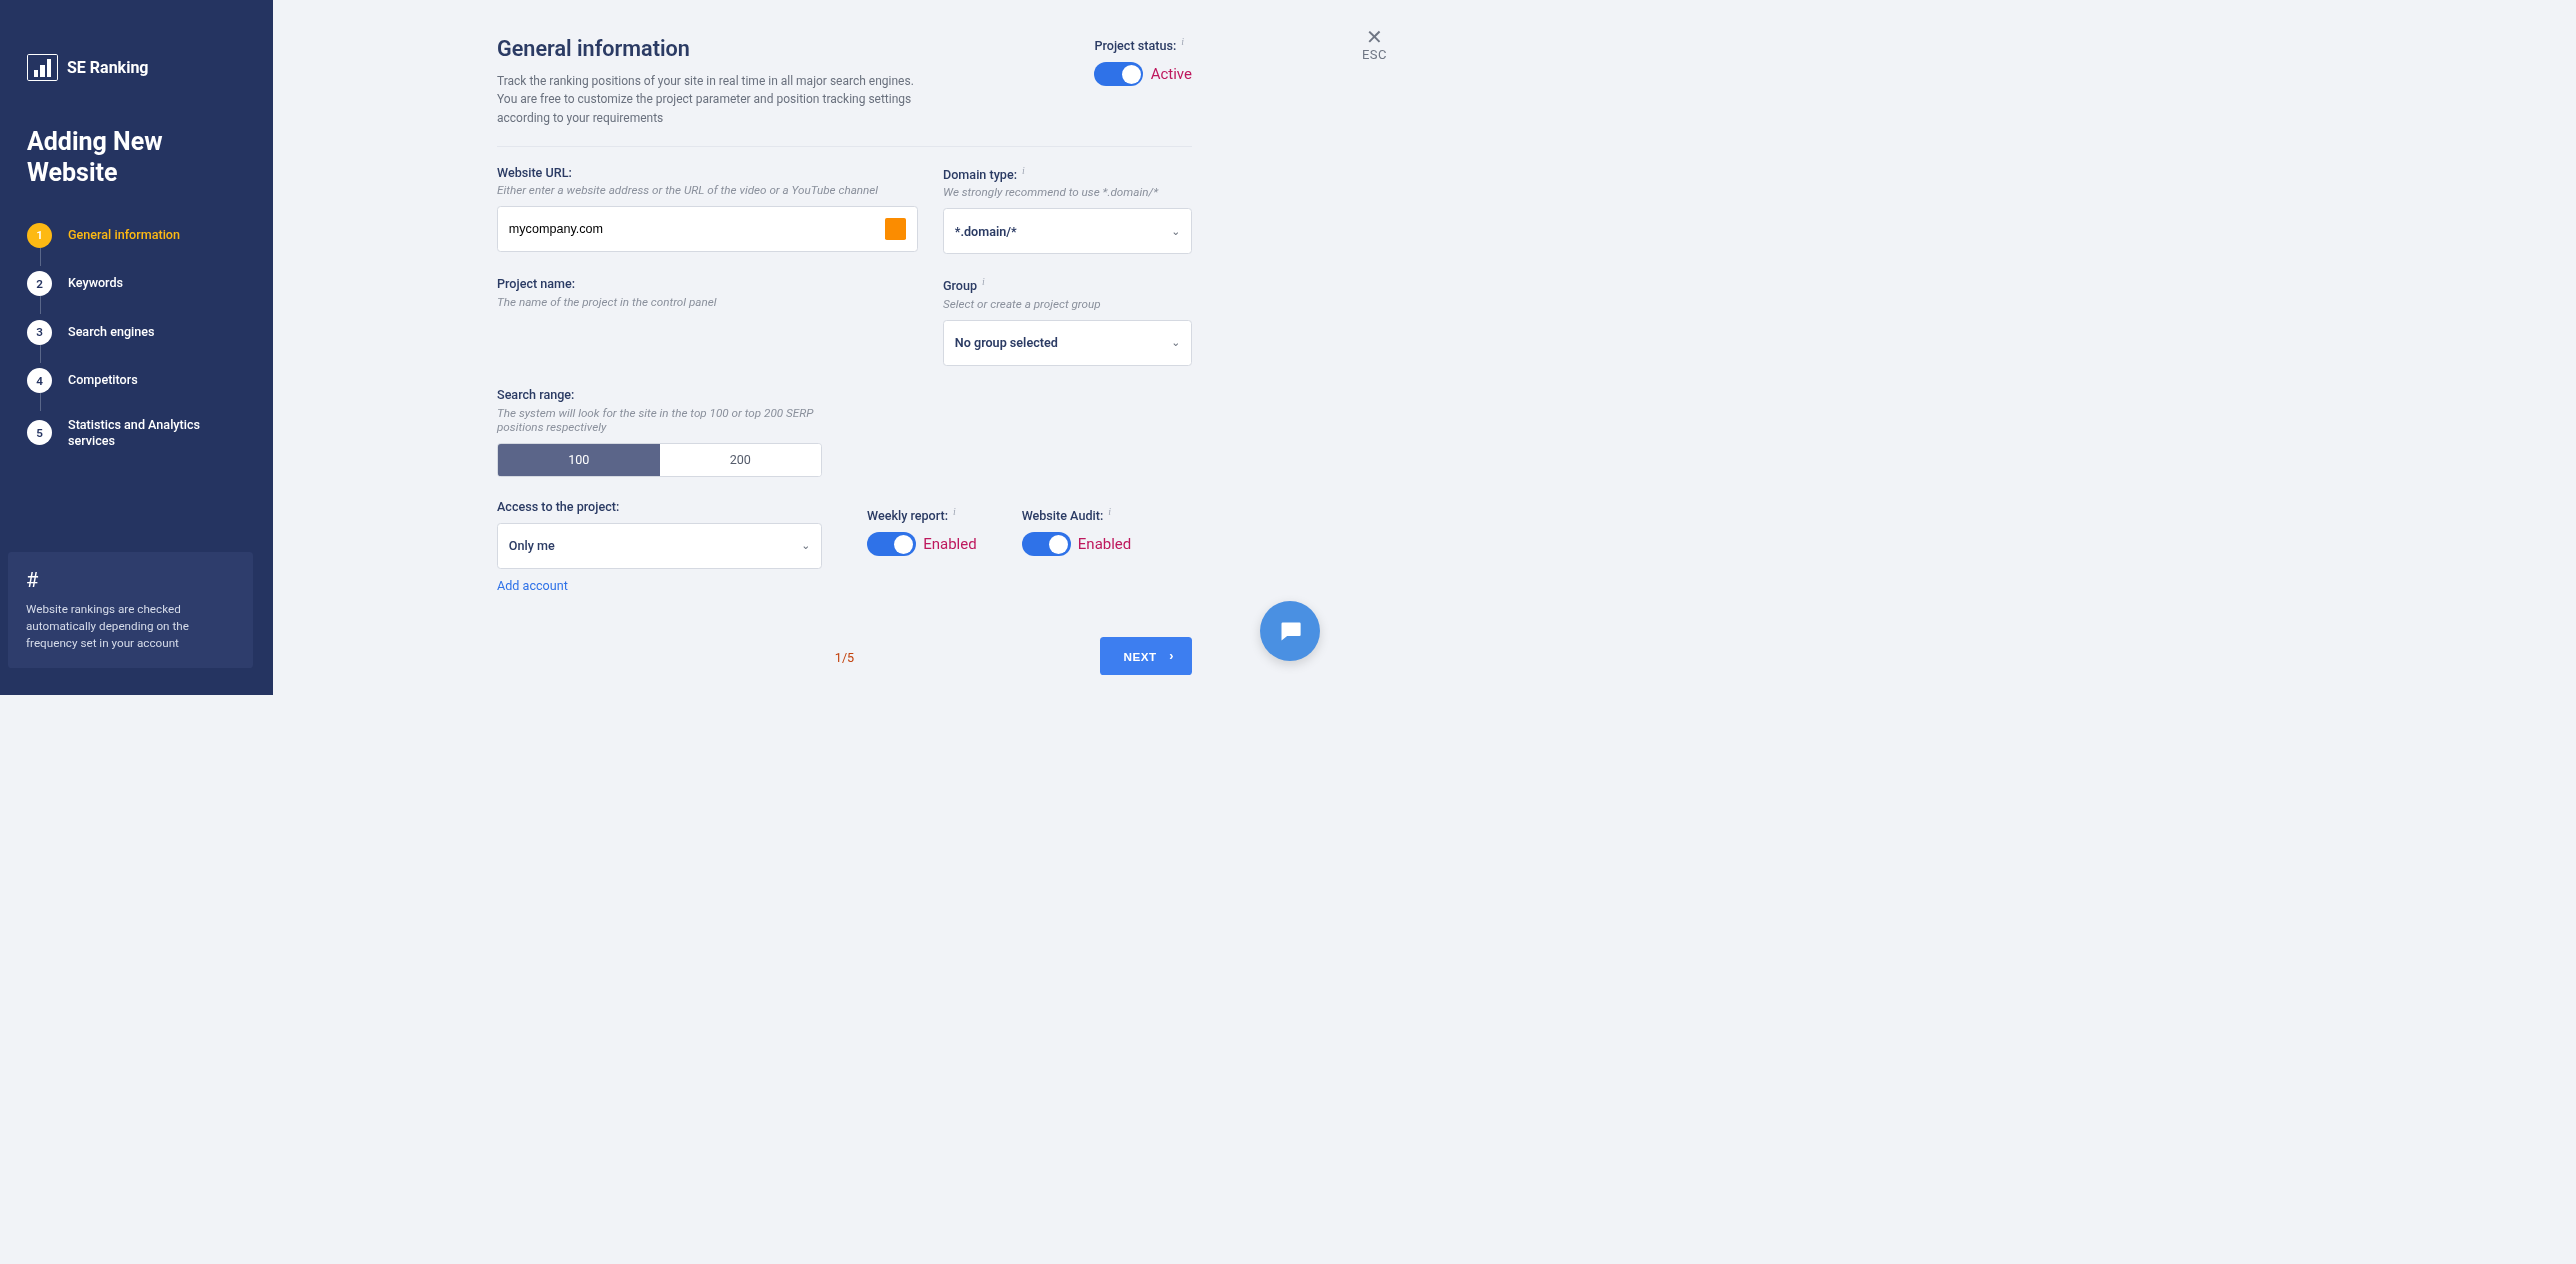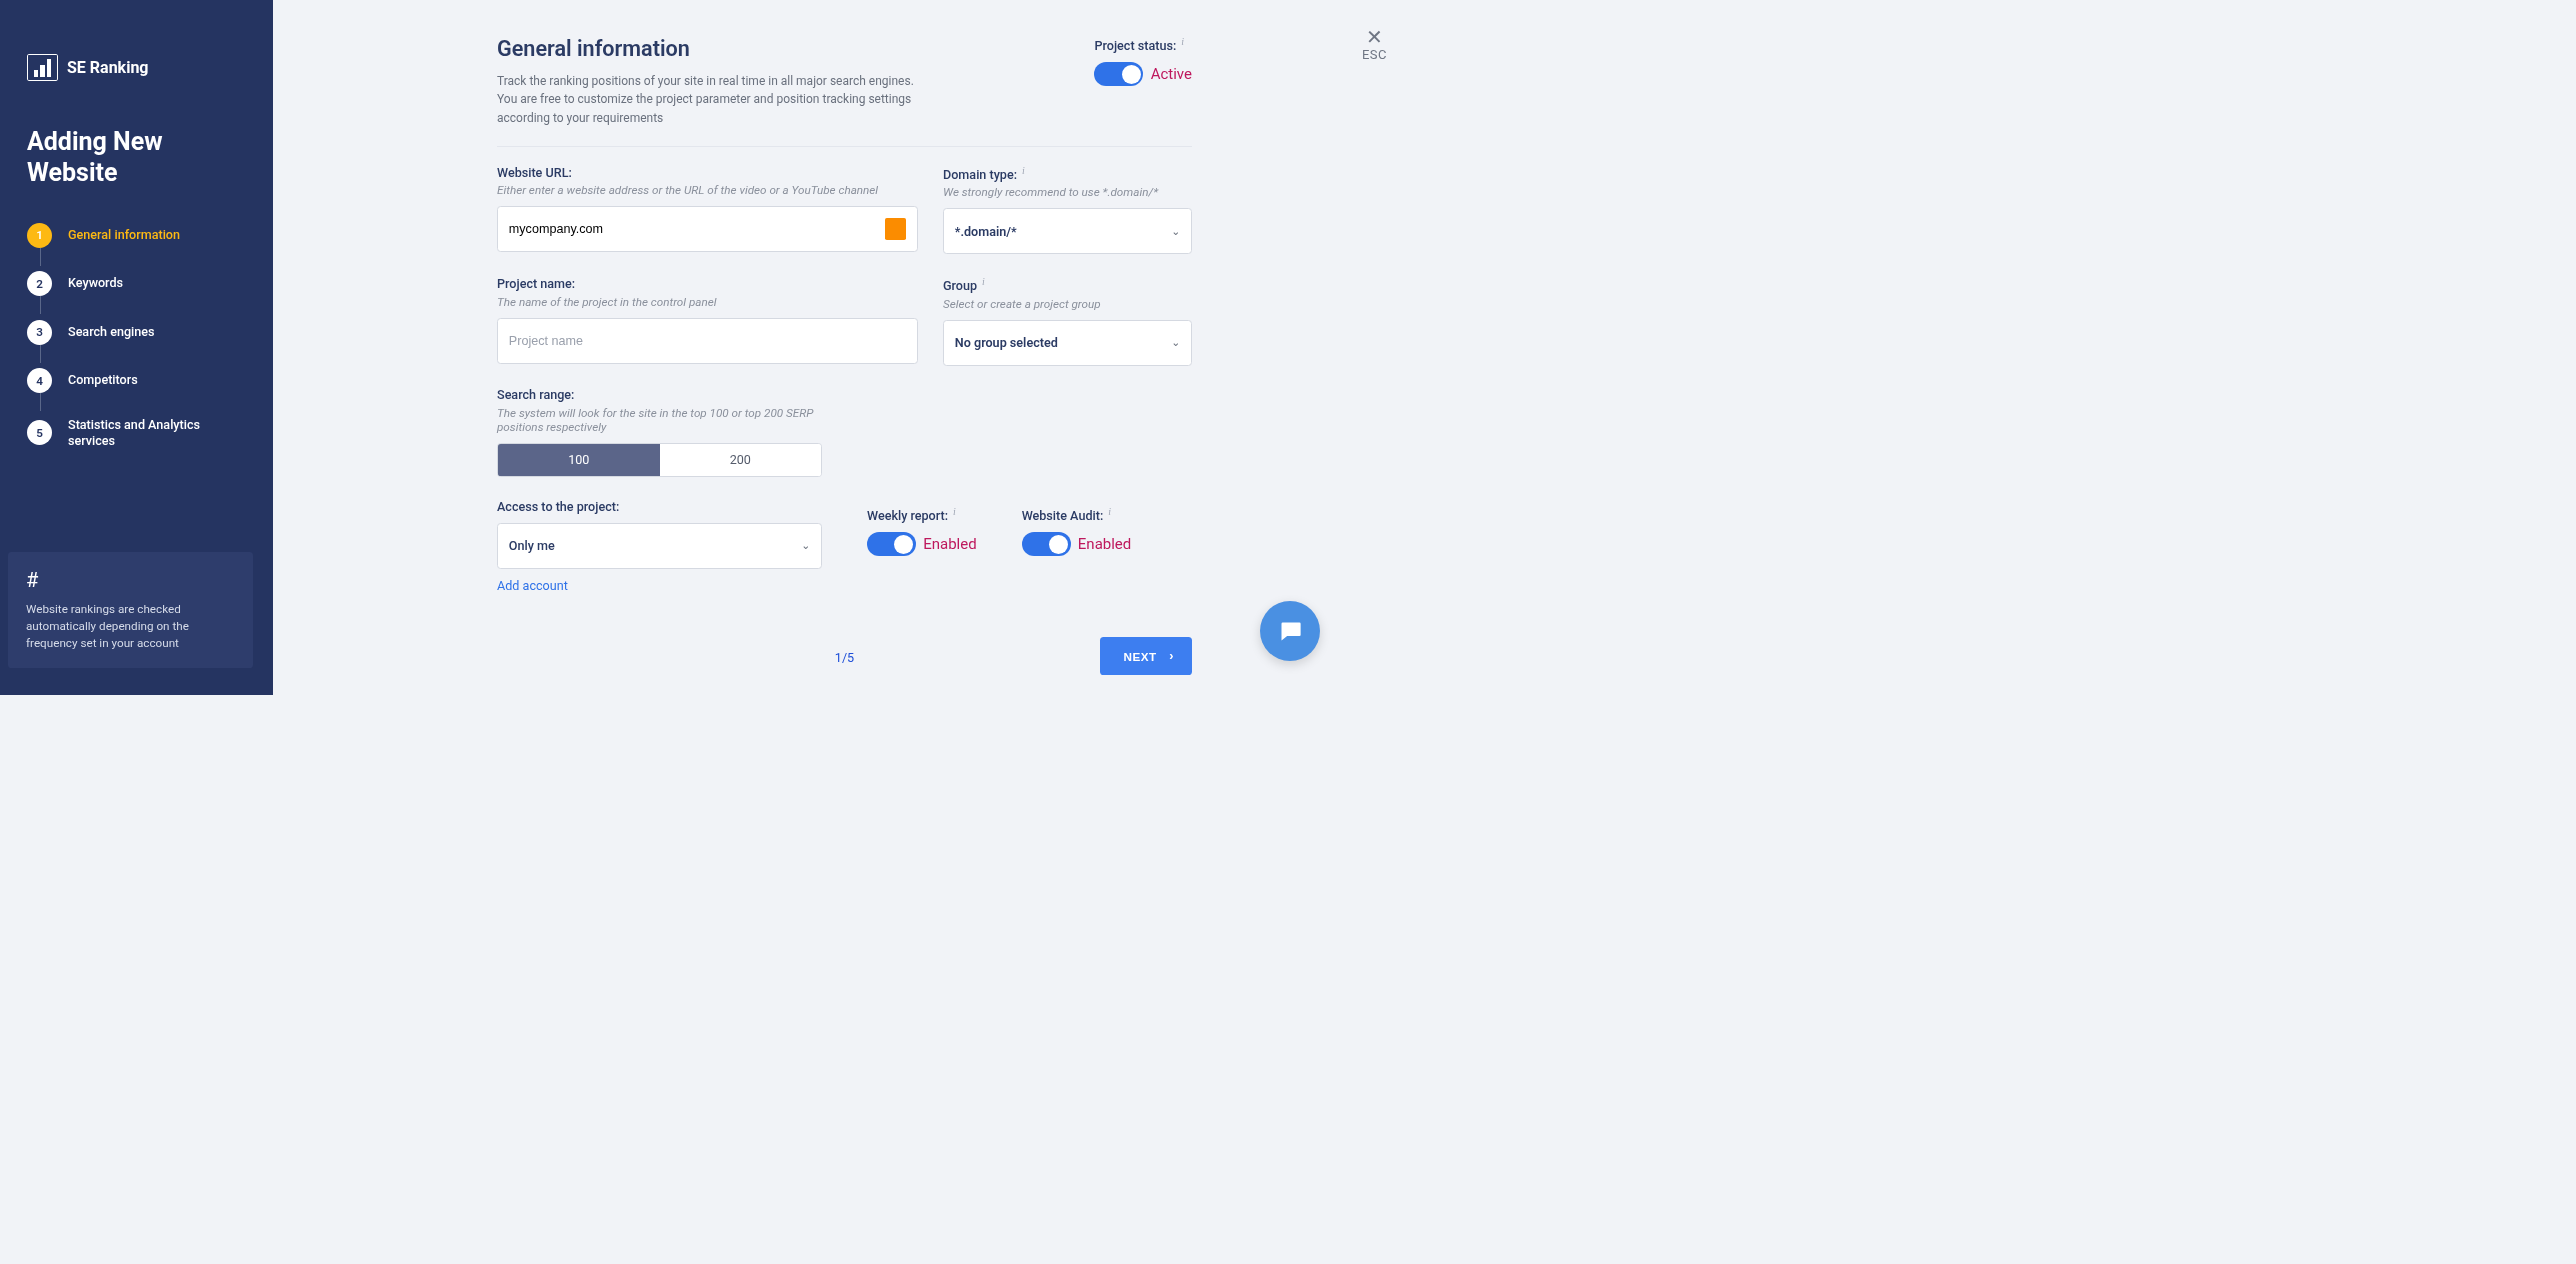--- a/index.html
+++ b/index.html
@@ -114,21 +114,21 @@
 .select.small { width: 325px; }
 .add-link { color: #2f72e8; font-size: 12.6px; margin-top: 9px; display: inline-block; cursor: pointer; }
 
 .bottom-row { display: flex; align-items: flex-start; gap: 45px; }
 .toggle-group { margin-top: 0; }
 
 .footer {
   position: absolute; left: 224px; right: 0; bottom: 18px; height: 40px; width: 695px;
   display: flex; align-items: center; justify-content: center;
 }
-.pager { font-size: 12.6px; color: #1d4ed8; }
+.pager { font-size: 12.6px; color: #c2410c; }
 .next-btn {
   position: absolute; right: 0; top: 0;
   height: 38px; padding: 0 18px 0 23.5px;
   background: #3d7ef0; color: #fff; border: none; border-radius: 3.6px;
   font-size: 11.7px; font-weight: 600; letter-spacing: 0.5px;
   display: flex; align-items: center; gap: 12.6px; cursor: pointer;
 }
 .next-chev { font-size: 12.6px; }
 
 .chat-fab {
@@ -227,23 +227,20 @@
           <span class="select-val">*.domain/*</span>
           <span class="chev">⌄</span>
         </div>
       </div>
     </div>
 
     <div class="form-row">
       <div class="form-col">
         <span class="field-label">Project name:</span>
         <span class="field-hint">The name of the project in the control panel</span>
-        <div class="input">
-          <input type="text" placeholder="Project name" style="">
-        </div>
       </div>
       <div class="form-col narrow">
         <span class="field-label">
           <span>Group</span>
           <span class="info-i">i</span>
         </span>
         <span class="field-hint">Select or create a project group</span>
         <div class="select">
           <span class="select-val muted">No group selected</span>
           <span class="chev">⌄</span>

